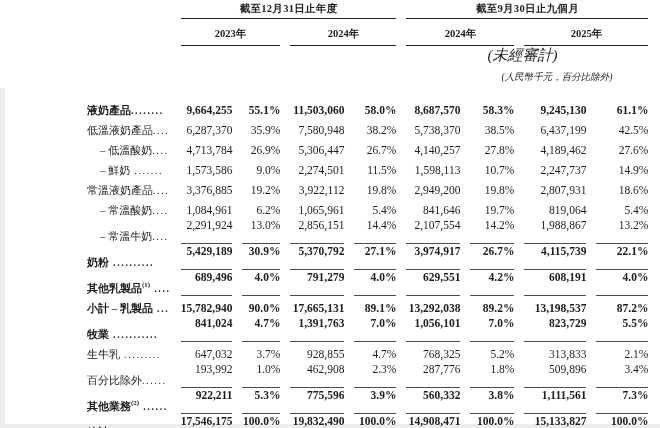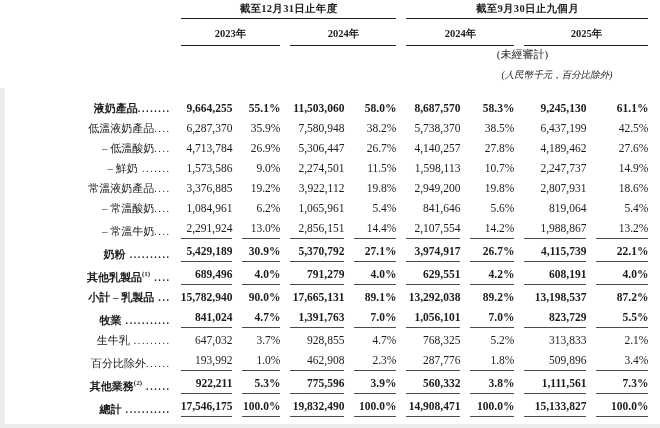--- a/index.html
+++ b/index.html
@@ -30,39 +30,39 @@
     font-size:10.5px;font-weight:bold;letter-spacing:.3px;
     border-bottom:1.2px solid var(--hline);padding-bottom:2px;white-space:nowrap;
   }
   tr.yearrow td{height:27px;}
   .yr{
     margin-left:10px;text-align:center;
     font-size:10.5px;font-weight:bold;
     border-bottom:1.2px solid var(--hline);padding-bottom:4px;white-space:nowrap;
   }
   td.unaud{
-    text-align:center;font-size:11px;height:17px;
+    text-align:center;font-style:italic;font-size:15px;height:17px;
     vertical-align:middle;white-space:nowrap;
   }
   td.units{
     text-align:right;font-style:italic;font-size:9.5px;height:24px;
     padding-right:36px;vertical-align:middle;white-space:nowrap;
   }
   tr.spacer td{height:9px;}
 
   
   tbody td{height:20px;font-size:11.5px;}
   tbody tr.b{font-weight:bold;}
-  td.lbl{font-size:11px;white-space:nowrap;overflow:hidden;text-align:right;}
+  td.lbl{font-size:11px;white-space:nowrap;overflow:hidden;}
   td.lbl.ind{padding-left:13px;}
   .dots{font-size:10px;letter-spacing:1.6px;}
   sup{font-size:7px;vertical-align:super;line-height:0;}
   .cv{margin-left:10px;text-align:right;line-height:15px;white-space:nowrap;}
   tr.ruled td{height:23px;}
-  tr.ruled .cv{border-bottom:1px solid var(--rule);padding-bottom:2px;}
+  tr.ruled .cv{border-bottom:1px solid var(--rule);padding-bottom:10px;}
 </style>
 </head>
 <body>
 
 <div class="page">
   <div class="edge-l"></div>
   <div class="edge-b"></div>
 
   <table class="fin">
     <colgroup>
@@ -260,21 +260,21 @@
           <td>
             <div class="cv">1,065,961</div>
           </td>
           <td>
             <div class="cv">5.4%</div>
           </td>
           <td>
             <div class="cv">841,646</div>
           </td>
           <td>
-            <div class="cv">5.6%</div>
+            <div class="cv">19.7%</div>
           </td>
           <td>
             <div class="cv">819,064</div>
           </td>
           <td>
             <div class="cv">5.4%</div>
           </td>
         </tr>
         <tr class="ruled">
           <td class="lbl ind"><span>– 常溫牛奶</span><span class="dots">....</span></td>

